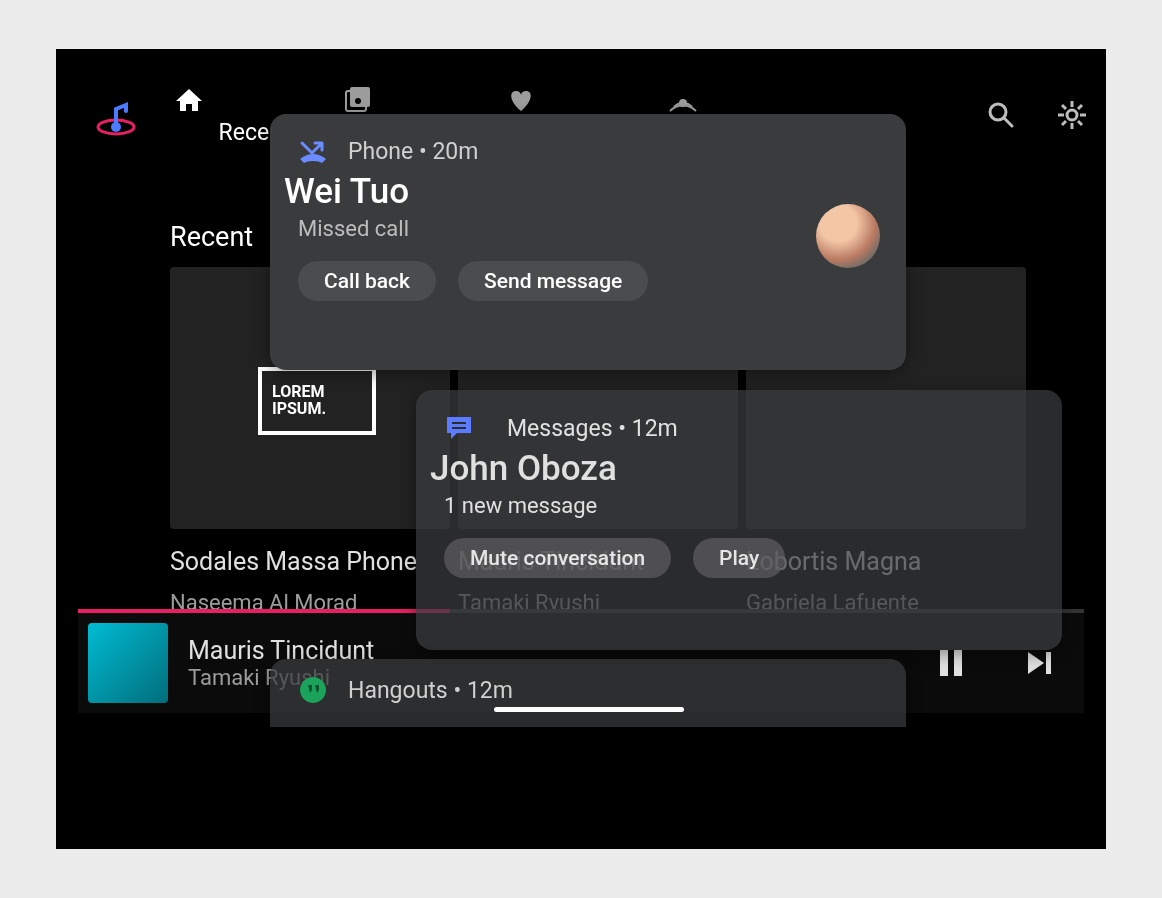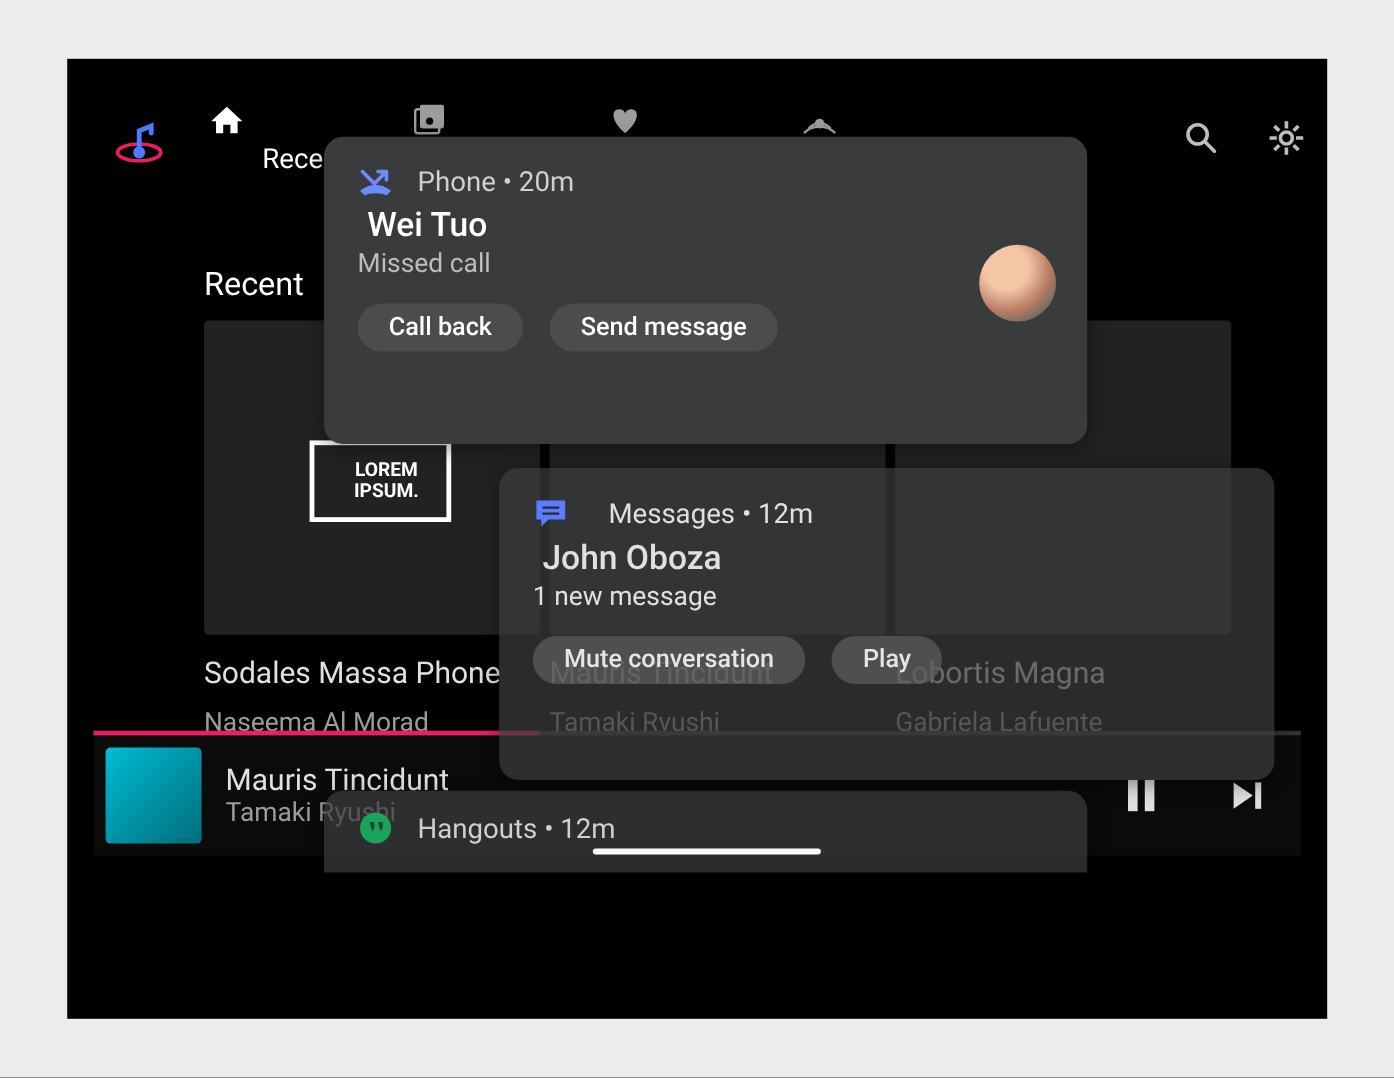--- a/index.html
+++ b/index.html
@@ -87,21 +87,21 @@
   }
   .album .artist{
     color:#9C9C9C;font-size:22px;margin-top:14px;
   }
   .cover-a{background:linear-gradient(135deg,#1a0030,#3b003b);position:relative;}
   .cover-a .label{
     position:absolute;left:88px;top:100px;width:100px;height:60px;
     border:4px solid #fff;
     color:#fff;font-weight:700;font-size:16px;
     display:flex;flex-direction:column;justify-content:center;
-    padding-left:10px;line-height:1.05;align-items:center;
+    padding-left:10px;line-height:1.05;
   }
   .cover-b{background:linear-gradient(180deg,#0097c4,#00c0e0);}
   .cover-c{background:linear-gradient(180deg,#e8c7c7,#d9a0a0);}
 
   
   .np-progress{
     position:absolute;left:22px;right:22px;top:560px;height:4px;
     background:#333;
   }
   .np-progress .fill{
@@ -129,21 +129,21 @@
     color:#FFFFFF;
     box-shadow:0 4px 16px rgba(0,0,0,.4);
   }
   .notif .hdr{
     display:flex;align-items:center;gap:20px;
     padding:24px 28px 6px;
     font-size:23px;
     color:#D0D0D0;
   }
   .notif .big-title{
-    padding:0 36px;font-size:28px;font-weight:500;color:#fff;
+    padding:0 14px;font-size:35px;font-weight:500;color:#fff;
   }
   .notif .sub{
     padding:4px 28px 0;font-size:22px;color:#BDBDBD;
   }
   .notif .actions{
     display:flex;gap:22px;padding:20px 28px 26px;
   }
   .pill{
     background:#4B4C4E;
     color:#fff;

